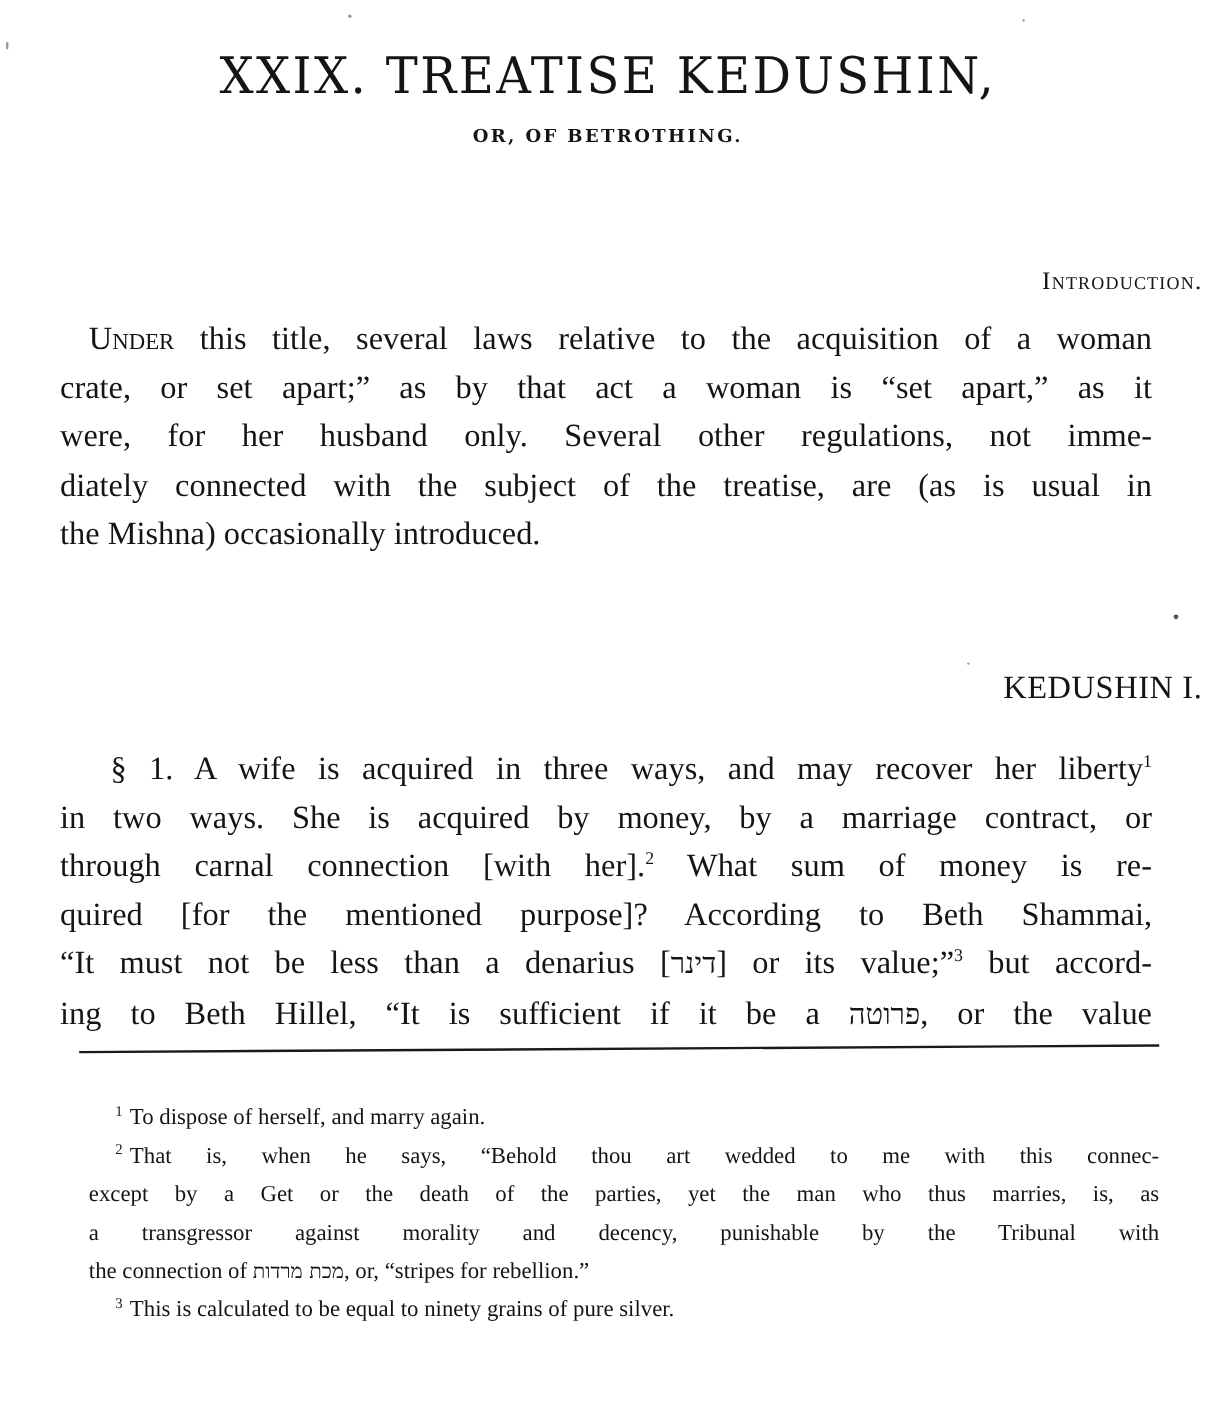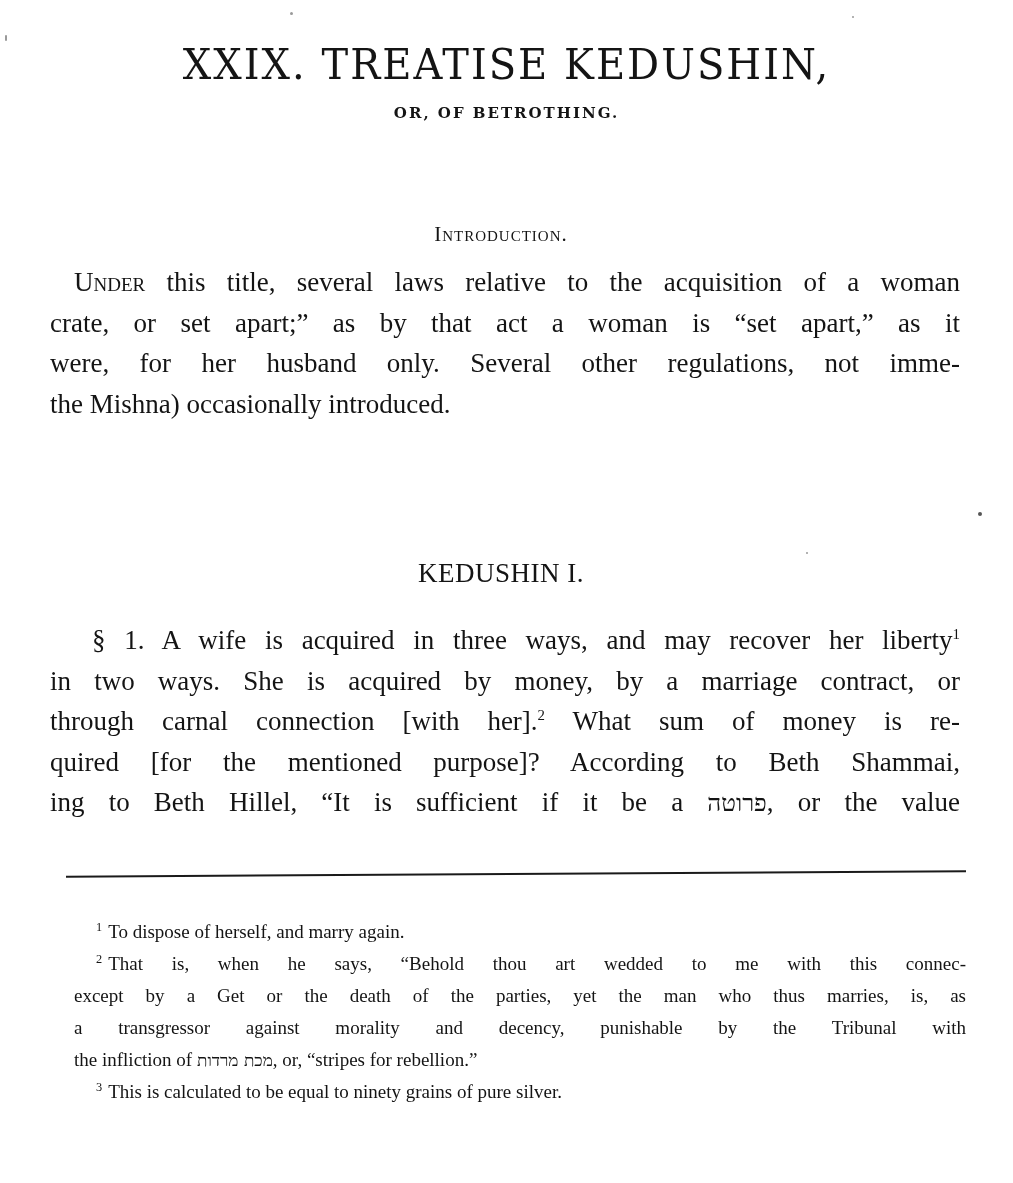--- a/index.html
+++ b/index.html
@@ -35,21 +35,21 @@
       text-align: center;
       font-size: 15px;
       letter-spacing: 2px;
       font-weight: bold;
       font-family: "DejaVu Serif", serif;
     }
     .section-heading {
       position: absolute;
       left: 0;
       width: 1002px;
-      text-align: center;
+      text-align: right;
       font-size: 21px;
       letter-spacing: 0.5px;
     }
     .intro-heading {
       top: 222px;
       font-variant: small-caps;
       letter-spacing: 1px;
     }
     .chapter-heading {
       top: 558px;
@@ -140,44 +140,46 @@
 
   <h1 class="page-title">XXIX. TREATISE KEDUSHIN,</h1>
   <div class="subtitle">OR, OF BETROTHING.</div>
 
   <div class="section-heading intro-heading">Introduction.</div>
 
   <div class="body-text intro-para">
     <span class="line"><span class="smallcaps">Under</span><span> this title, several laws relative to the acquisition of a woman</span></span>
     <span class="line">crate, or set apart;” as by that act a woman is “set apart,” as it</span>
     <span class="line">were, for her husband only. Several other regulations, not imme-</span>
+    <span class="line">diately connected with the subject of the treatise, are (as is usual in</span>
     <span class="line last">the Mishna) occasionally introduced.</span>
   </div>
 
   <div class="section-heading chapter-heading">KEDUSHIN I.</div>
 
   <div class="body-text chapter-para">
     <span class="line indent"><span>§ 1. A wife is acquired in three ways, and may recover her liberty</span><sup>1</sup></span>
     <span class="line">in two ways. She is acquired by money, by a marriage contract, or</span>
     <span class="line"><span>through carnal connection [with her].</span><sup>2</sup><span> What sum of money is re-</span></span>
     <span class="line">quired [for the mentioned purpose]? According to Beth Shammai,</span>
+    <span class="line"><span>“It must not be less than a denarius [</span><span class="hebrew">דינר</span><span>] or its value;”</span><sup>3</sup><span> but accord-</span></span>
     <span class="line"><span>ing to Beth Hillel, “It is sufficient if it be a </span><span class="hebrew">פרוטה</span><span>, or the value</span></span>
   </div>
 
   <div class="rule"></div>
 
   <div class="footnotes">
     <div class="footnote">
       <span class="line last indent"><span class="fn-num">1</span><span>To dispose of herself, and marry again.</span></span>
     </div>
     <div class="footnote">
       <span class="line indent"><span class="fn-num">2</span><span>That is, when he says, “Behold thou art wedded to me with this connec-</span></span>
       <span class="line">except by a Get or the death of the parties, yet the man who thus marries, is, as</span>
       <span class="line">a transgressor against morality and decency, punishable by the Tribunal with</span>
-      <span class="line last"><span>the infliction of </span><span class="hebrew">מכת מרדות</span><span>, or, “stripes for rebellion.”</span></span>
+      <span class="line last"><span>the connection of </span><span class="hebrew">מכת מרדות</span><span>, or, “stripes for rebellion.”</span></span>
     </div>
     <div class="footnote">
       <span class="line last indent"><span class="fn-num">3</span><span>This is calculated to be equal to ninety grains of pure silver.</span></span>
     </div>
   </div>
 
   <div class="speck" style="left:290px;top:12px;"></div>
   <div class="speck" style="left:852px;top:16px;width:2px;height:2px;"></div>
   <div class="speck" style="left:978px;top:512px;width:4px;height:4px;background:#555;"></div>
   <div class="speck" style="left:806px;top:552px;width:2px;height:2px;"></div>

